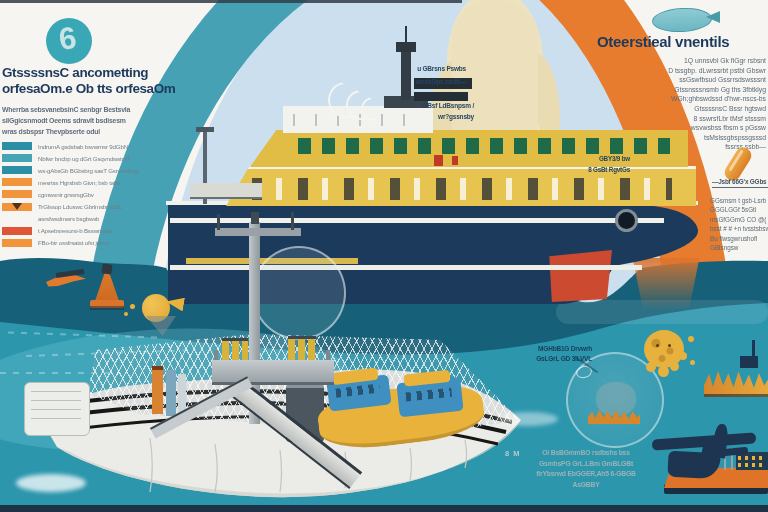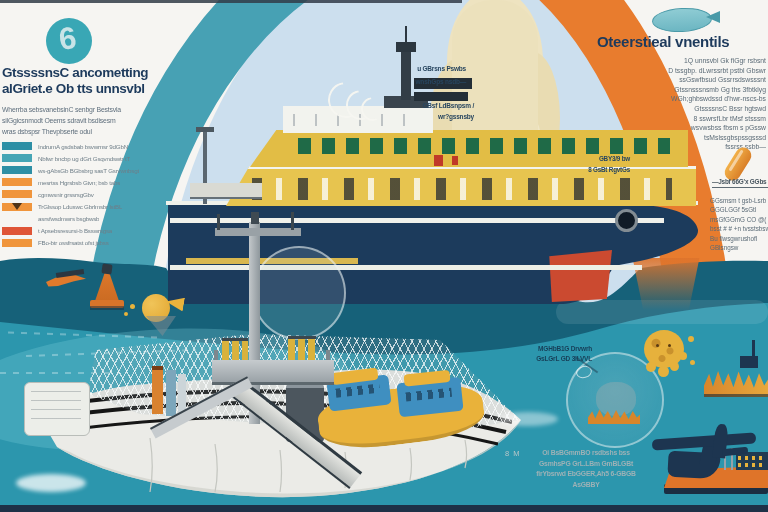--- a/index.html
+++ b/index.html
@@ -1,19 +1,19 @@
 <!DOCTYPE html>
 <html><head>
 <meta charset="utf-8">
 <style>
   html,body{margin:0;padding:0;background:#e8e8e8;font-family:"Liberation Sans",sans-serif;}
   #stage{position:relative;width:768px;height:512px;overflow:hidden;background:#f6f5f2;}
   .abs{position:absolute;}
   svg.layer{position:absolute;left:0;top:0;width:768px;height:512px;}
-  .t{position:absolute;font-family:"Liberation Sans",sans-serif;letter-spacing:-0.2px;}
+  .t{position:absolute;font-family:"Liberation Sans",sans-serif;letter-spacing:-0.2px;font-weight:bold;}
   .hL{font-weight:bold;font-size:13.5px;line-height:1.1;color:#1d3a5c;letter-spacing:-0.4px;}
   .hR{font-weight:bold;font-size:15px;color:#1d3a5c;letter-spacing:-0.3px;}
   .para{font-size:6.9px;line-height:11px;color:#5f6f7d;}
   .rpara{font-size:6.8px;line-height:9.6px;color:#5a6a76;text-align:right;}
   .spara{font-size:6.3px;line-height:9.4px;color:#5a6a76;overflow:hidden;white-space:nowrap;}
   .legend-row{display:flex;align-items:center;height:12.1px;}
   .legend-sw{width:30px;height:8px;margin-right:6px;flex:0 0 auto;position:relative;}
   .legend-lb{font-size:6.2px;color:#6e7e88;white-space:nowrap;overflow:hidden;max-width:118px;letter-spacing:-0.2px;}
   .tri{position:absolute;left:10px;top:0;width:0;height:0;border-left:5px solid transparent;border-right:5px solid transparent;border-top:7px solid #4e3317;}
   .shiplab{font-size:6.5px;font-weight:bold;color:#27455f;line-height:12px;text-align:right;}
@@ -200,21 +200,21 @@
 
     <div class="abs" style="left:16px;top:474px;width:70px;height:18px;border-radius:50%;background:rgba(255,255,255,.75);filter:blur(2px);"></div>
     <div class="abs" style="left:498px;top:412px;width:60px;height:14px;border-radius:50%;background:rgba(255,255,255,.45);filter:blur(2px);"></div>
   </div>
 
   <div>
     <div class="abs" style="left:46px;top:18px;width:46px;height:46px;border-radius:50%;background:#39a7b5;">
       <span class="t" style="left:13px;top:3px;font-size:31px;font-weight:bold;color:#c8e4e7;transform:rotate(-8deg);">6</span>
     </div>
     <div class="t hL" style="left:2px;top:66px;width:180px;">GtssssnsC ancometting</div>
-    <div class="t hL" style="left:2px;top:82px;width:180px;">alGriet.e Ob tts unnsvbl</div>
+    <div class="t hL" style="left:2px;top:82px;width:180px;">orfesaOm.e Ob tts orfesaOm</div>
     <div class="t para" style="left:2px;top:104px;width:160px;">Wherrba sebsvanebsinC senbgr Bestsvla</div>
     <div class="t para" style="left:2px;top:115px;width:160px;">silGgicsnmodt Oeems sdravlt bsdisesm</div>
     <div class="t para" style="left:2px;top:126px;width:160px;">wras dsbspsr Thevpbserte odul</div>
 
     <div class="abs" style="left:2px;top:140px;width:162px;">
       <div class="legend-row">
         <span class="legend-sw" style="background: rgb(45, 143, 165);"></span>
         <span class="legend-lb">IndrumA gsdsbab bsvwrnsr 9dGbN</span>
       </div>
       <div class="legend-row">

